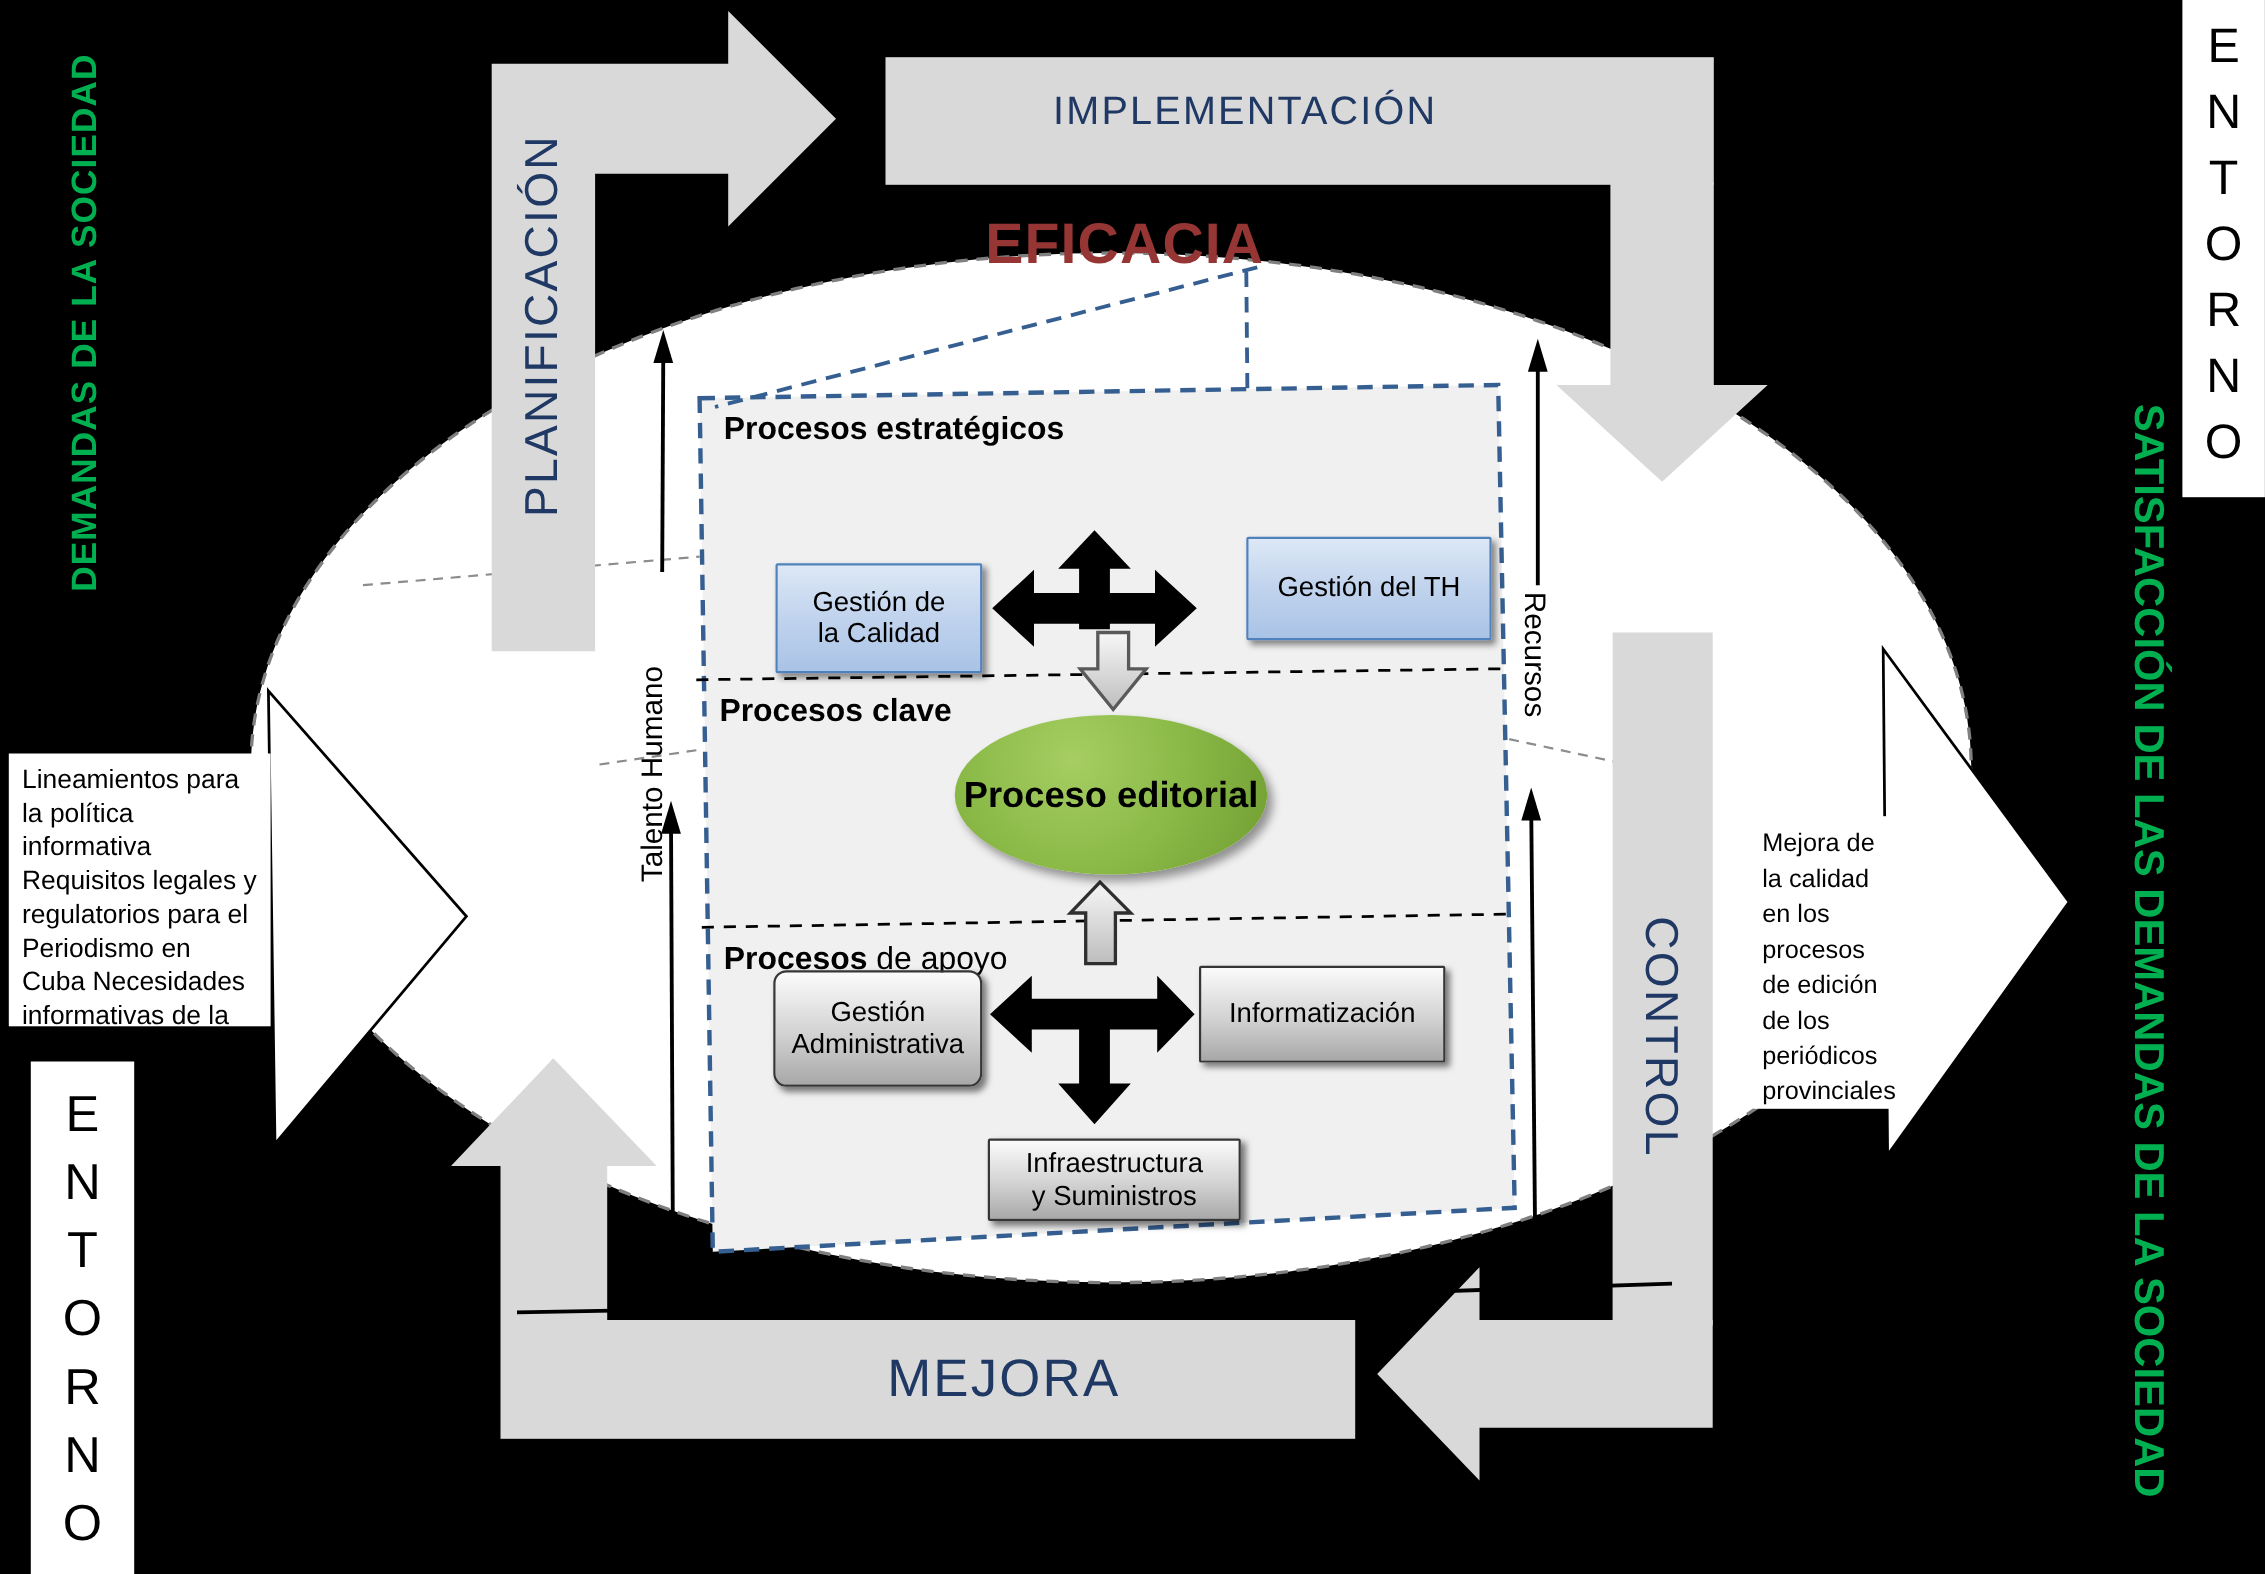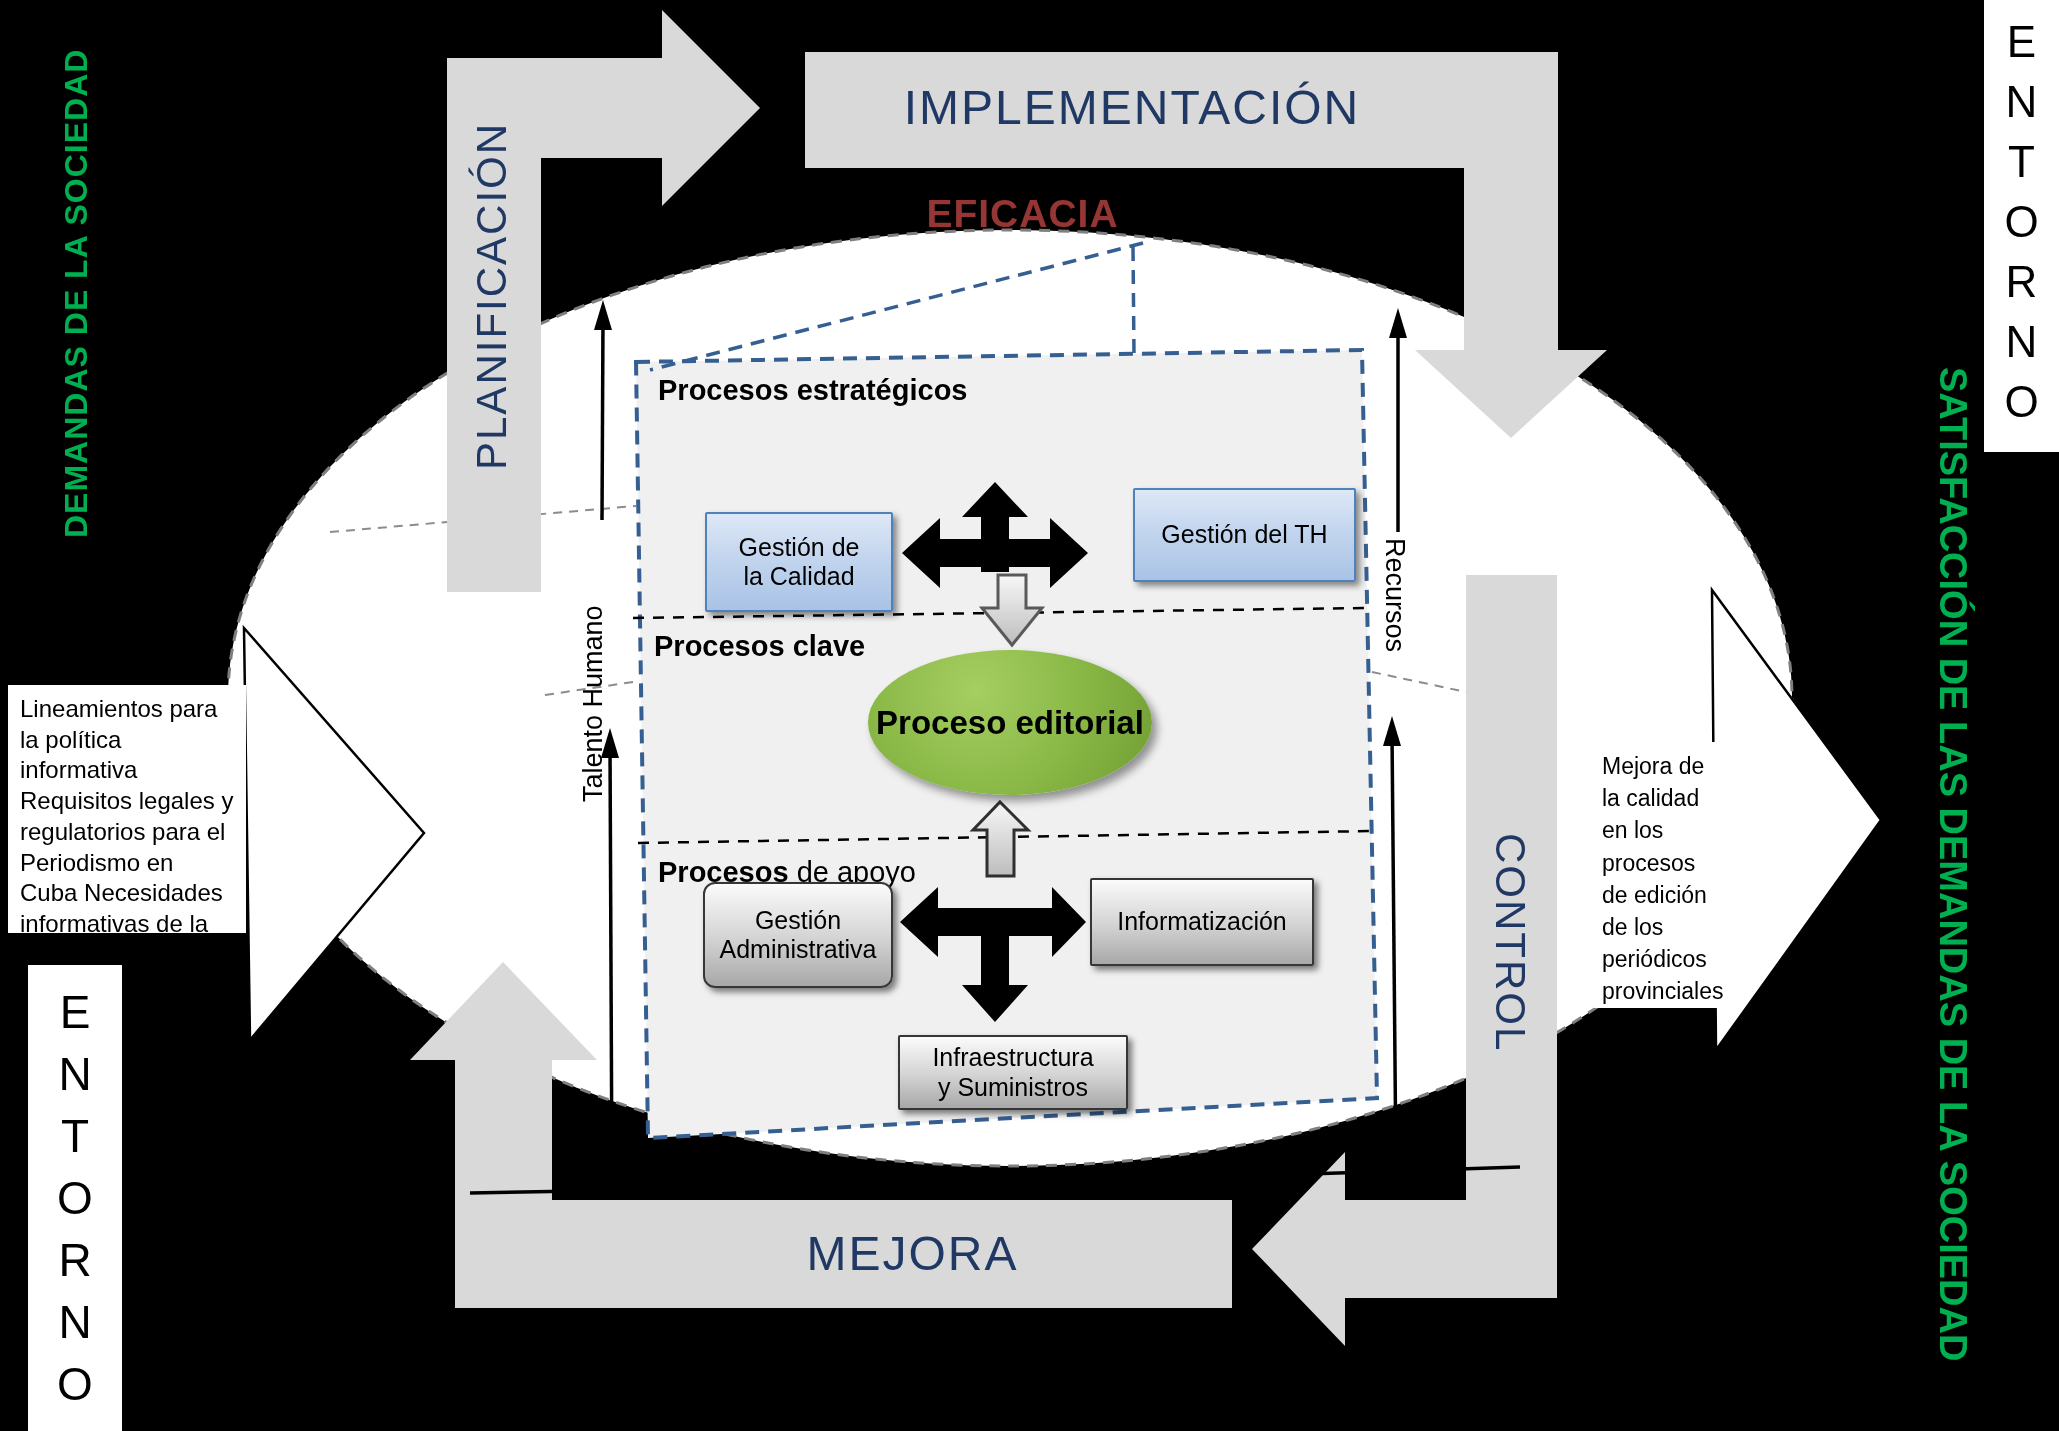--- a/index.html
+++ b/index.html
@@ -93,24 +93,24 @@
       <polygon points="902,553 940,518 940,539 1050,539 1050,518 1088,553 1050,588 1050,567 940,567 940,588"></polygon>
     </g>
 
     <g fill="#000">
       <polygon points="900,922 938,887 938,908 1052,908 1052,887 1086,922 1052,957 1052,936 938,936 938,957"></polygon>
       <polygon points="981,930 981,985 962,985 995,1022 1028,985 1009,985 1009,930"></polygon>
     </g>
   </svg>
 
   <div class="abs graybox" style="left:805px;top:52px;width:753px;height:116px;">
-    <div class="cycle-label" style="width:654px;margin-top:28px;font-size:48px;">IMPLEMENTACIÓN</div>
+    <div class="cycle-label" style="width:654px;margin-top:28px;font-size:36px;">IMPLEMENTACIÓN</div>
   </div>
 
-  <div class="abs greenlabel" style="left:845px;top:192px;width:355px;text-align:center;font-size:39px;color:#963634;letter-spacing:1px;">EFICACIA</div>
+  <div class="abs greenlabel" style="left:845px;top:192px;width:355px;text-align:center;font-size:52px;color:#963634;letter-spacing:1px;">EFICACIA</div>
 
   <div class="abs cycle-label vtext" style="left:468px;top:470px;font-size:42px;transform:rotate(-90deg);transform-origin:left top;">PLANIFICACIÓN</div>
 
   <div class="abs cycle-label vtext" style="left:1534px;top:833px;font-size:42px;transform:rotate(90deg);transform-origin:left top;">CONTROL</div>
 
   <div class="abs graybox" style="left:455px;top:1200px;width:777px;height:108px;"></div>
   <div class="abs cycle-label" style="left:455px;top:1226px;width:915px;font-size:48px;">MEJORA</div>
 
   <div class="abs greenlabel" style="left:58px;top:538px;font-size:32px;letter-spacing:1px;transform:rotate(-90deg);transform-origin:left top;">DEMANDAS DE LA SOCIEDAD</div>
 

